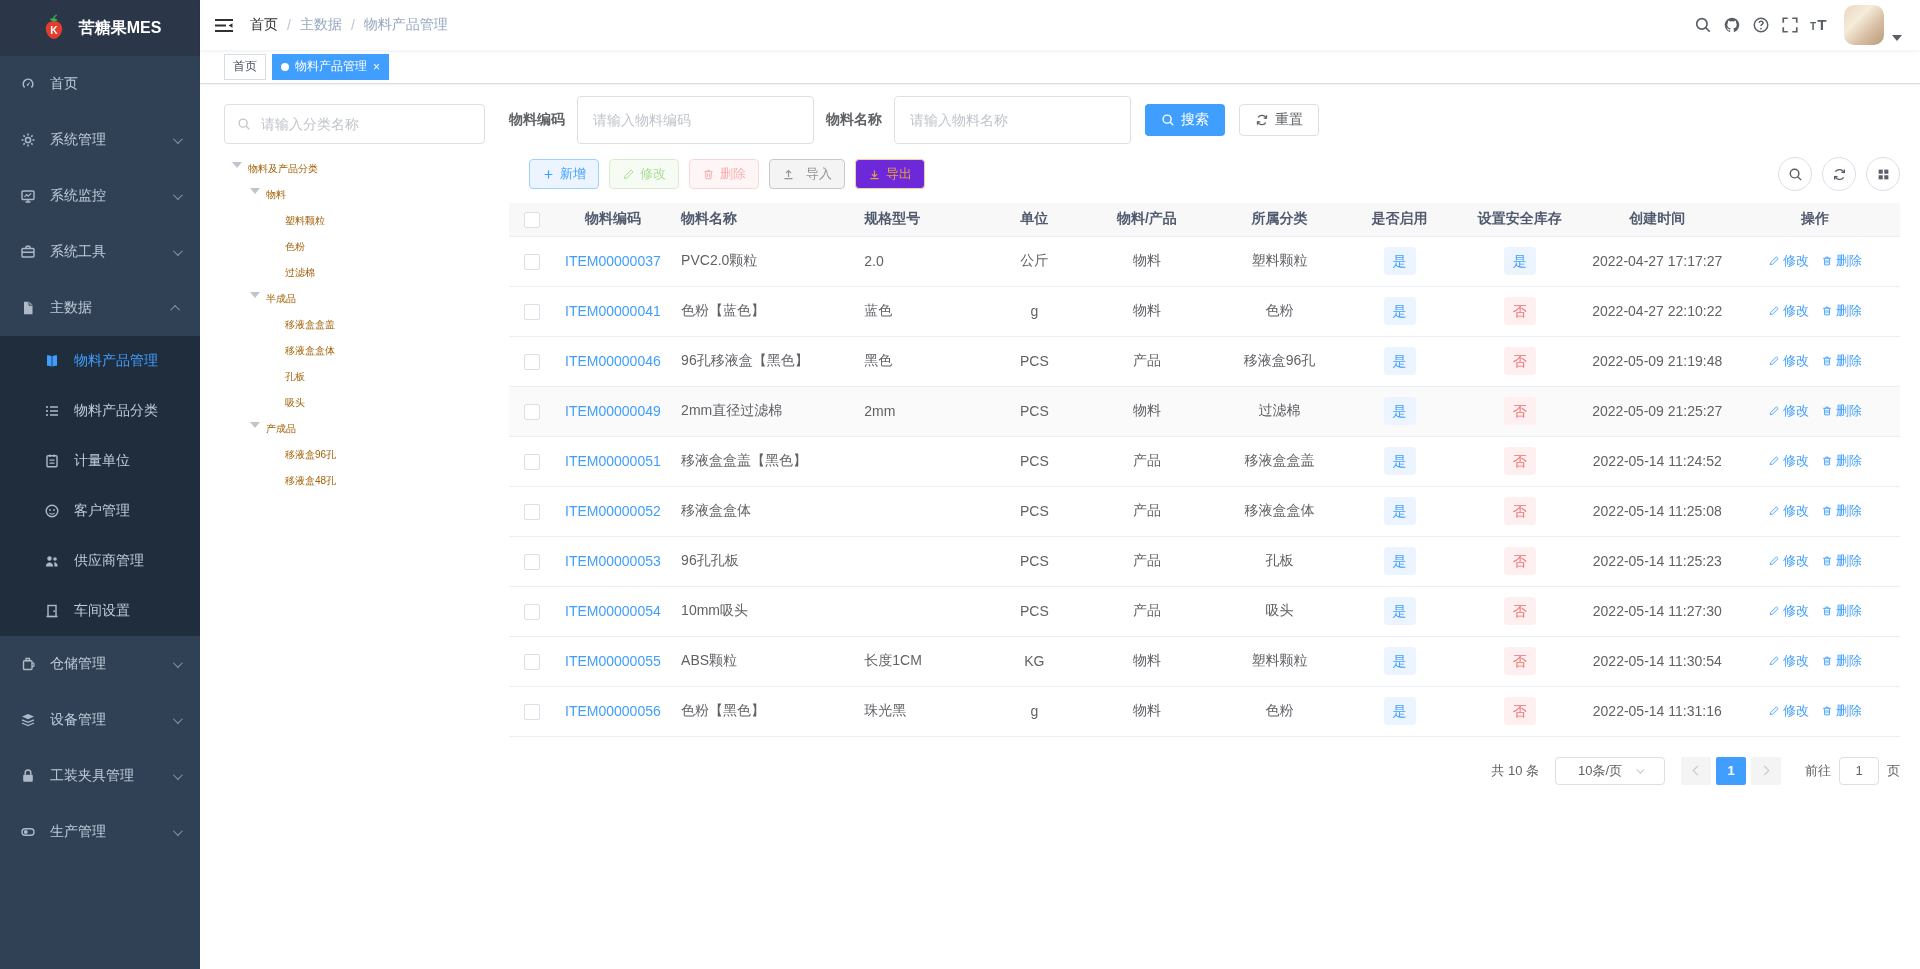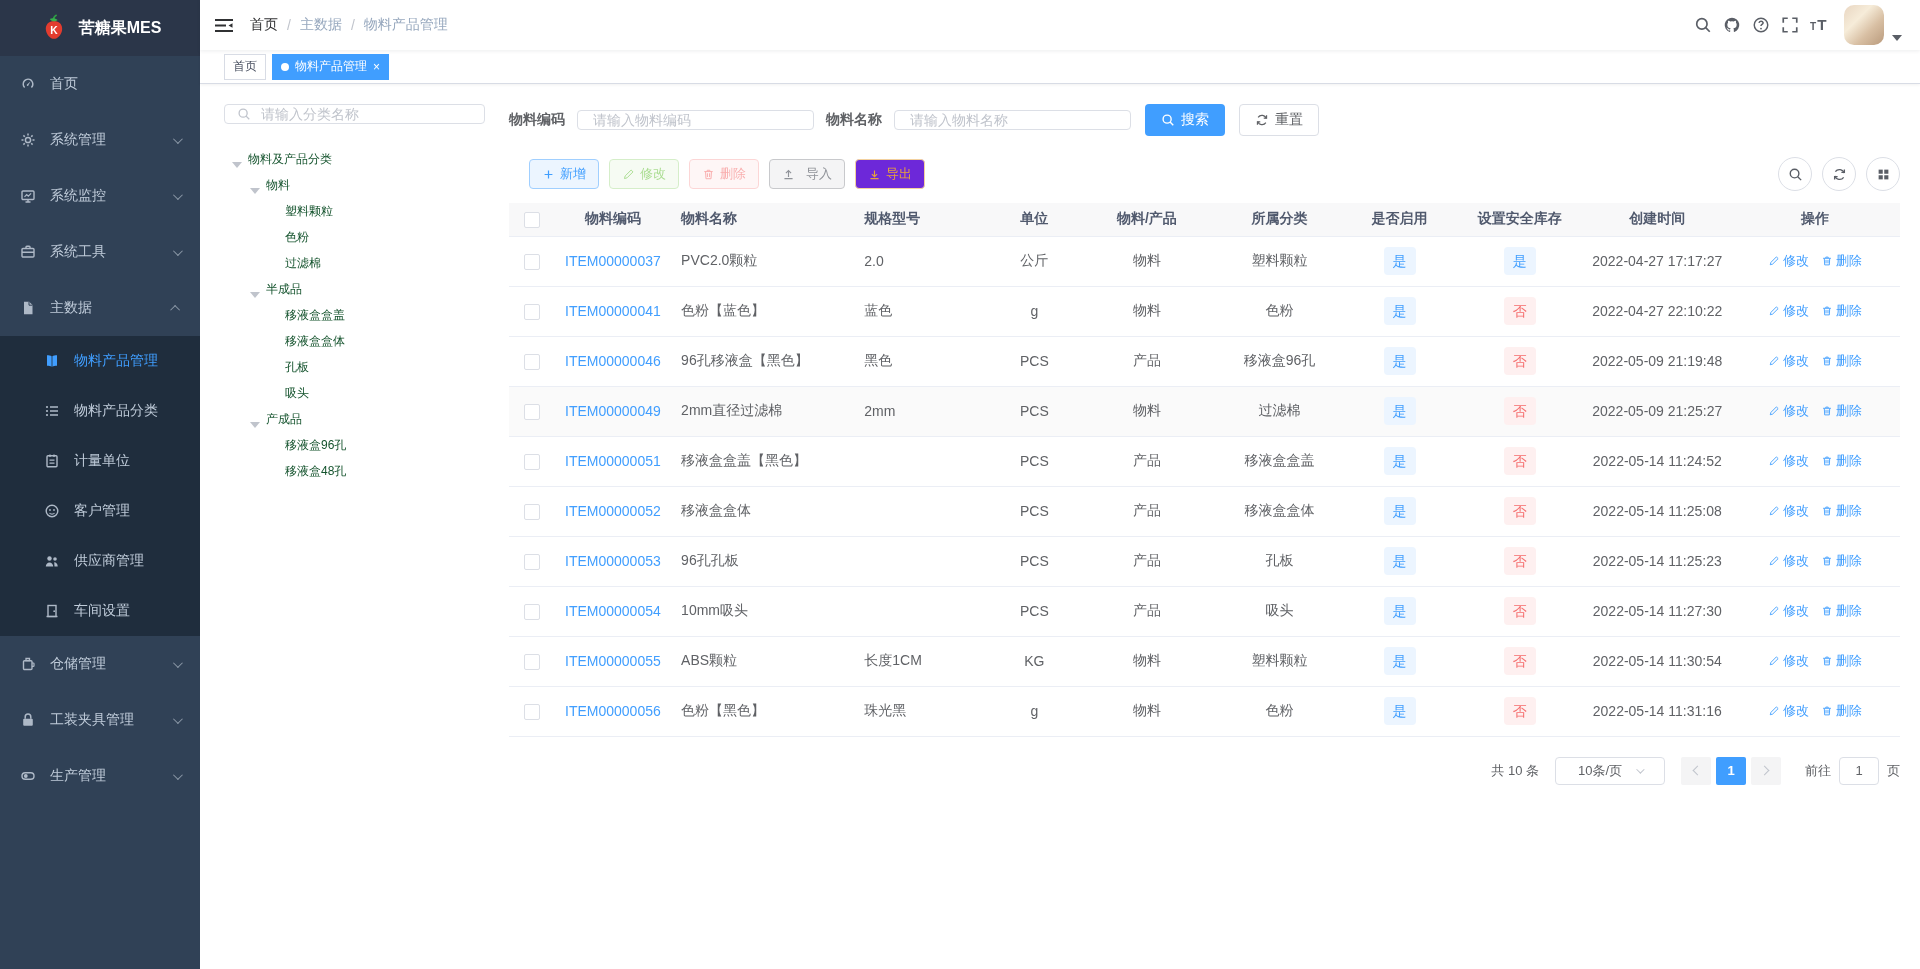--- a/index.html
+++ b/index.html
@@ -42,37 +42,37 @@
   .tag-item { height:26px; display:inline-flex; align-items:center; border:1px solid #d8dce5; background:#fff; color:#495060; font-size:12px; padding:0 8px; margin-right:6px; cursor:pointer; }
   .tag-item.active { background:#409eff; border-color:#409eff; color:#fff; }
   .tag-item.active .dot { width:8px; height:8px; border-radius:50%; background:#fff; margin-right:6px; }
   .tag-close { margin-left:6px; font-size:12px; line-height:1; }
   .tag-close::after { content:"×"; }
 
   .app-main { flex:1; display:flex; gap:24px; padding:20px 20px 0 24px; background:#fff; align-items:flex-start; }
 
   
   .tree-panel { width:261px; flex-shrink:0; }
-  .tree-search { height:20px; border:1px solid #dcdfe6; border-radius:4px; display:flex; align-items:center; padding:0 12px; gap:8px; background:#fff; }
+  .tree-search { height:40px; border:1px solid #dcdfe6; border-radius:4px; display:flex; align-items:center; padding:0 12px; gap:8px; background:#fff; }
   .tree-search .icon { width:14px; height:14px; color:#c0c4cc; flex-shrink:0; }
   .tree-search input { border:none; outline:none; flex:1; font-size:14px; color:#606266; font-family:inherit; min-width:0; }
   .tree-search input::placeholder { color:#c0c4cc; }
   .tree { margin-top:18px; }
-  .tree-node { height:26px; display:flex; align-items:flex-end; font-size:12px; color:#14532d; cursor:pointer; }
+  .tree-node { height:26px; display:flex; align-items:flex-start; font-size:10px; color:#a16207; cursor:pointer; }
   .tree-node .tcaret { width:0; height:0; border-left:5px solid transparent; border-right:5px solid transparent; border-top:6px solid #c0c4cc; margin-right:6px; flex-shrink:0; }
   .tree-node.lv0 { padding-left:8px; }
   .tree-node.lv1 { padding-left:26px; }
   .tree-node.lv2 { padding-left:61px; }
 
   
   .right-panel { flex:1; min-width:0; }
   .filter-row { display:flex; align-items:center; height:32px; }
   .f-label { font-size:14px; font-weight:bold; color:#606266; margin-right:12px; white-space:nowrap; }
   .f-label + .f-input { margin-right:0; }
-  .f-input { width:237px; height:20px; border:1px solid #dcdfe6; border-radius:4px; padding:0 15px; font-size:14px; color:#606266; outline:none; font-family:inherit; }
+  .f-input { width:237px; height:48px; border:1px solid #dcdfe6; border-radius:4px; padding:0 15px; font-size:14px; color:#606266; outline:none; font-family:inherit; }
   .f-input::placeholder { color:#c0c4cc; }
   .f-gap { width:12px; flex-shrink:0; }
   .btn { height:32px; border-radius:4px; font-size:14px; display:inline-flex; align-items:center; gap:6px; padding:0 15px; cursor:pointer; border:1px solid transparent; font-family:inherit; }
   .btn .icon { width:14px; height:14px; }
   .btn-primary { background:#409eff; color:#fff; margin-left:14px; }
   .btn-plainwhite { background:#fff; color:#606266; border-color:#dcdfe6; margin-left:14px; }
 
   .toolbar-row { margin-top:21px; display:flex; align-items:center;padding-left:20px; }
   .tb-btn { height:30px; padding:0 12px; border-radius:4px; font-size:13px; display:inline-flex; align-items:center; gap:5px; border:1px solid; margin-right:10px; cursor:pointer; }
   .tb-btn .icon { width:13px; height:13px; }
@@ -250,20 +250,30 @@
         </div>
         <div class="menu-item">
           <span class="icon">
             <svg viewBox="0 0 16 16">
               <path d="M6 2.5h3.5v2.2H6z" fill="none" stroke="currentColor" stroke-width="1.3"></path>
               <rect x="3.5" y="4.7" width="8.5" height="8.8" rx="1" fill="none" stroke="currentColor" stroke-width="1.4"></rect>
               <path d="M12 7h1.3a.7.7 0 0 1 .7.7v2a.7.7 0 0 1-.7.7H12" fill="none" stroke="currentColor" stroke-width="1.2"></path>
             </svg>
           </span>
           <span>仓储管理</span>
+          <span class="chev down"></span>
+        </div>
+        <div class="menu-item">
+          <span class="icon">
+            <svg viewBox="0 0 16 16">
+              <path d="M8 2l6 2.6L8 7.2 2 4.6z" fill="currentColor"></path>
+              <path d="M2 7.8l6 2.6 6-2.6M2 11l6 2.6 6-2.6" fill="none" stroke="currentColor" stroke-width="1.3"></path>
+            </svg>
+          </span>
+          <span>设备管理</span>
           <span class="chev down"></span>
         </div>
         <div class="menu-item">
           <span class="icon">
             <svg viewBox="0 0 16 16">
               <rect x="3.2" y="6.8" width="9.6" height="7" rx="1" fill="currentColor"></rect>
               <path d="M5.2 6.8V4.9a2.8 2.8 0 0 1 5.6 0v1.9" fill="none" stroke="currentColor" stroke-width="1.5"></path>
             </svg>
           </span>
           <span>工装夹具管理</span>

